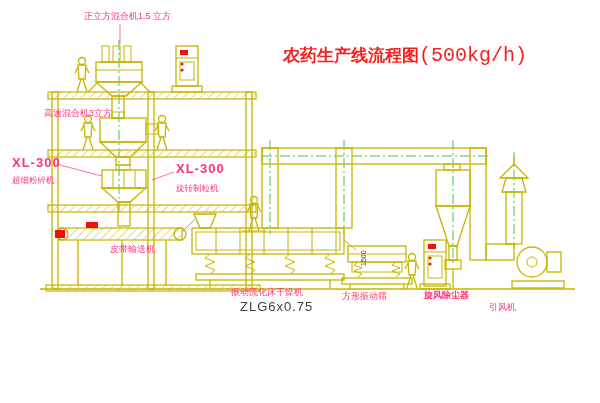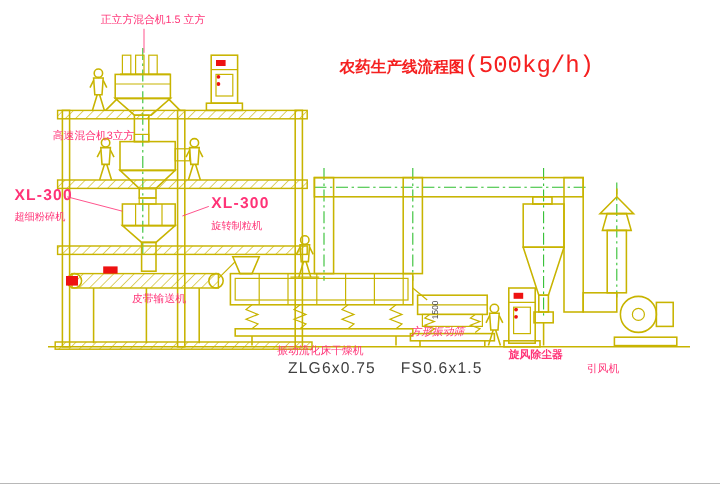--- a/index.html
+++ b/index.html
@@ -17,21 +17,21 @@
   .yf{stroke:var(--line);fill:url(#hatch);stroke-width:1.2;}
   .r{fill:var(--accent);stroke:none;}
   .g{stroke:var(--green);fill:none;stroke-width:0.9;stroke-dasharray:10 3 2 3;}
   .m{stroke:var(--label);fill:none;stroke-width:0.7;}
   .lbl{position:absolute;color:var(--label);font-size:9px;line-height:1.1;white-space:nowrap;}
   .lbl.big{font-size:13px;letter-spacing:1px;font-weight:bold;}
   .lbl.dark{color:var(--ink);font-size:13px;letter-spacing:1px;}
   .dim{position:absolute;color:var(--ink);font-size:7px;white-space:nowrap;
        transform:rotate(-90deg);transform-origin:left top;}
   .title{position:absolute;left:283px;top:44px;color:var(--title);white-space:nowrap;}
-  .title .t1{font-size:13px;font-weight:bold;vertical-align:baseline;}
+  .title .t1{font-size:17px;font-weight:bold;vertical-align:baseline;}
   .title .t2{font-size:20px;vertical-align:baseline;font-family:Liberation Mono, monospace;}
 </style>
 </head>
 <body>
 
 <div id="stage">
 
   <svg width="600" height="403" viewBox="0 0 600 403">
     <defs>
       <pattern id="hatch" width="6" height="6" patternUnits="userSpaceOnUse" patternTransform="rotate(45)">
@@ -232,20 +232,19 @@
   <div class="lbl" style="left:12px;top:176px;font-size:8.5px;">超细粉碎机</div>
 
   <div class="lbl big" style="left:176px;top:162px;">XL-300</div>
   <div class="lbl" style="left:176px;top:184px;font-size:8.5px;">旋转制粒机</div>
 
   <div class="lbl" style="left:110px;top:214px;margin-top:31px;">皮带输送机</div>
 
   <div class="lbl" style="left:231px;top:288px;">振动流化床干燥机</div>
   <div class="lbl dark" style="left:240px;top:300px;">ZLG6x0.75</div>
 
-  <div class="lbl" style="left:342px;top:272px;font-style:italic;">方形振动筛</div>
-  <div class="lbl dark" style="left:334px;top:300px;">FS0.6x1.5</div>
+  <div class="lbl" style="left:342px;top:292px;">方形振动筛</div>
 
   <div class="lbl" style="left:424px;top:291px;font-weight:bold;">旋风除尘器</div>
   <div class="lbl" style="left:470px;top:303px;margin-left:19px;">引风机</div>
 
   <div class="dim" style="left:360px;top:266px;">1500</div>
 </div>
 
 </body></html>

